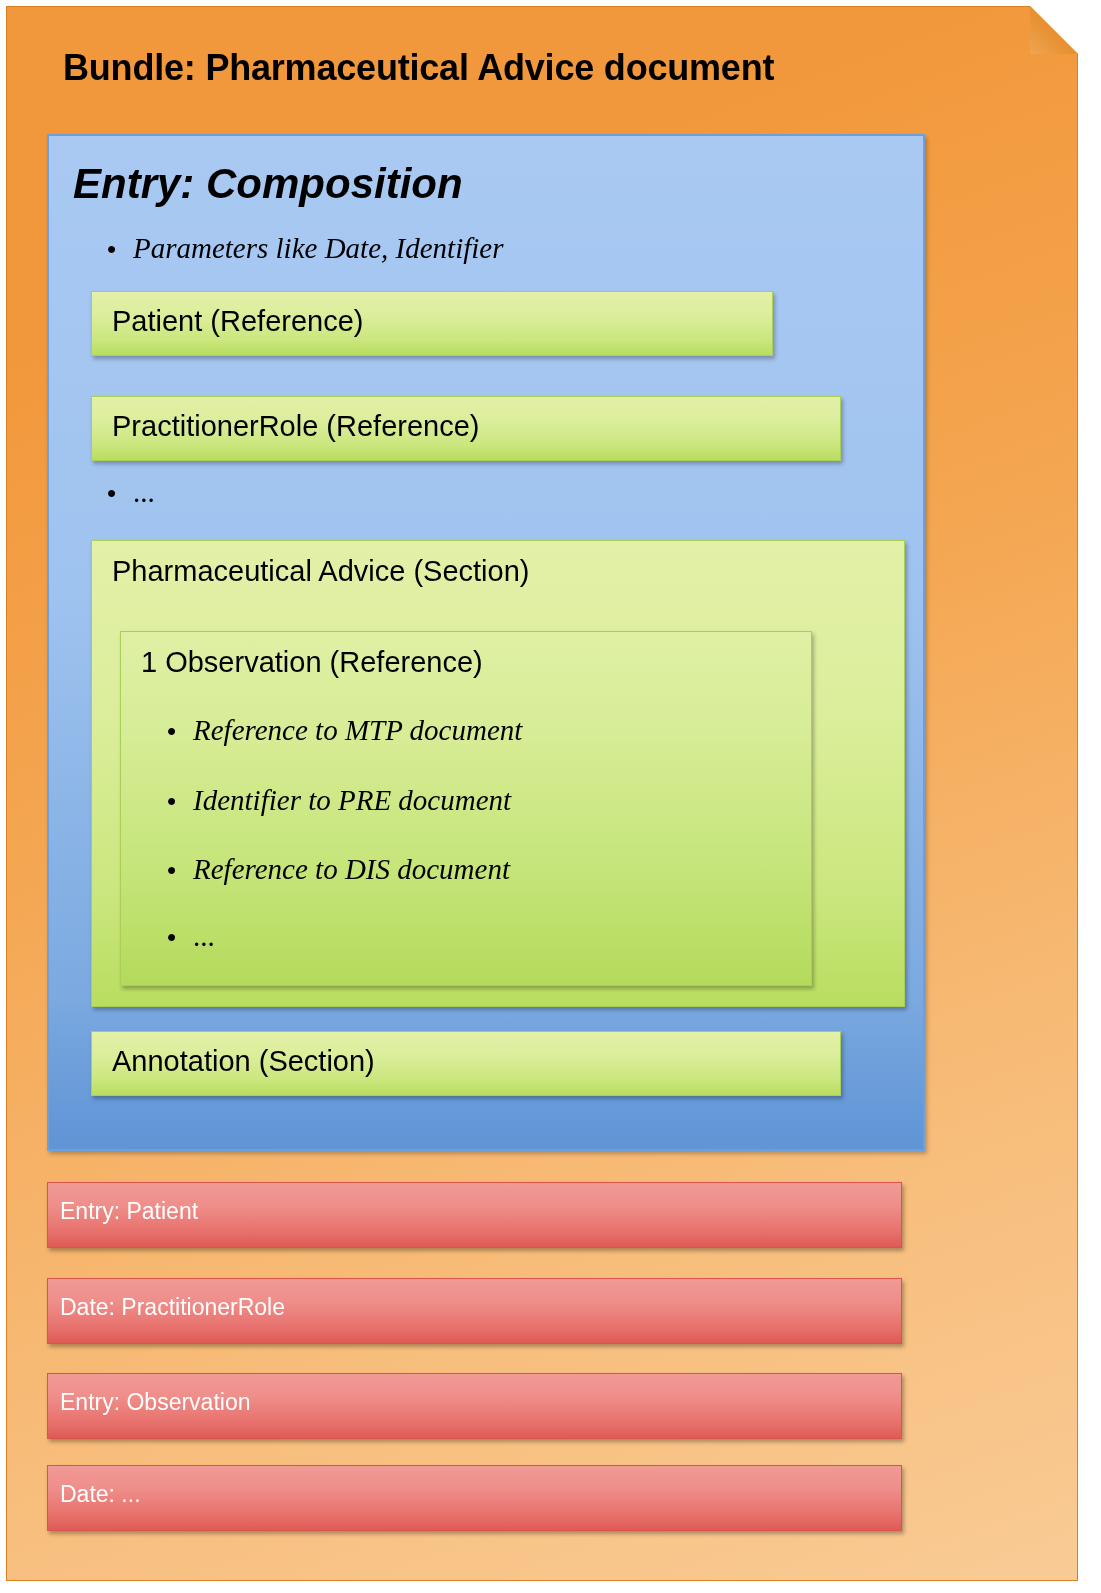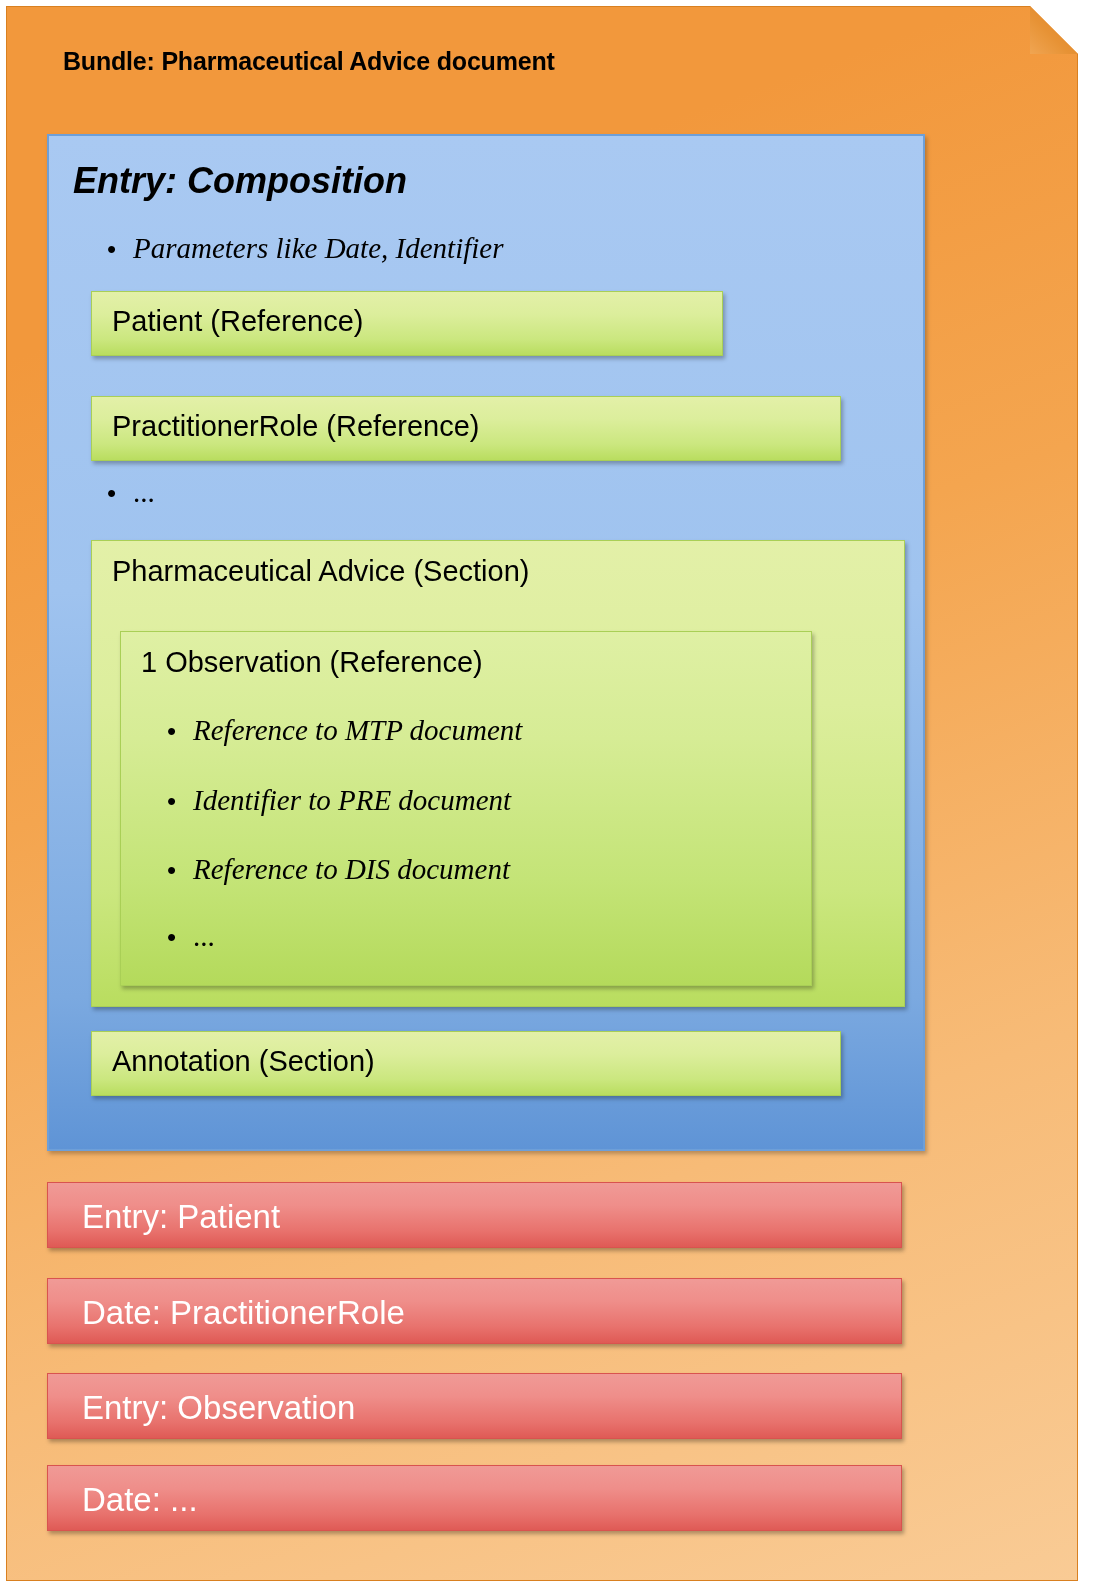--- a/index.html
+++ b/index.html
@@ -43,21 +43,21 @@
     top: -1px;
     width: 48px;
     height: 48px;
     background: linear-gradient(225deg, #d98020 0%, #e79336 60%, #f0a552 100%);
     clip-path: polygon(0 0, 100% 100%, 0 100%);
   }
   .bundle-title {
     position: absolute;
     left: 56px;
     top: 40px;
-    font-size: 25px;
+    font-size: 36px;
     font-weight: bold;
     color: #000000;
     letter-spacing: -0.2px;
   }
 
   
   .composition {
     position: absolute;
     left: 40px;
     top: 127px;
@@ -65,21 +65,21 @@
     height: 1017px;
     background: linear-gradient(180deg, #a9c9f2 0%, #9fc3ef 45%, #7ba9e0 85%, #5f94d6 100%);
     border: 2px solid #6e9fd8;
     box-shadow: 2px 3px 4px rgba(0,0,0,0.25);
     box-sizing: border-box;
   }
   .composition-title {
     position: absolute;
     left: 24px;
     top: 24px;
-    font-size: 36px;
+    font-size: 42px;
     font-weight: bold;
     font-style: italic;
     color: #000000;
     font-family: "Liberation Sans", sans-serif;
   }
 
   
   .bullet-row {
     position: absolute;
     display: flex;
@@ -135,23 +135,23 @@
     left: 40px;
     width: 855px;
     height: 66px;
     background: linear-gradient(180deg, #f09a96 0%, #ef8e8a 35%, #e8726d 75%, #df5a55 100%);
     border: 1px solid #d9534f;
     box-shadow: 2px 3px 4px rgba(0,0,0,0.3);
     box-sizing: border-box;
   }
   .red-label {
     position: absolute;
-    left: 34px;
+    left: 12px;
     top: 15px;
-    font-size: 33px;
+    font-size: 23px;
     color: #ffffff;
   }
 </style>
 </head>
 <body>
 
 <div id="canvas">
 
   <div class="bundle">
     <div class="fold-cut"></div>
@@ -160,21 +160,21 @@
     <div class="bundle-title">Bundle: Pharmaceutical Advice document</div>
 
     <div class="composition">
       <div class="composition-title">Entry: Composition</div>
 
       <div class="bullet-row" style="left:58px; top:96px;">
         <span class="bullet-dot">•</span>
         <span class="bullet-text">Parameters like Date, Identifier</span>
       </div>
 
-      <div class="green-box" style="left:42px; top:155px; width:632px; height:65px;">
+      <div class="green-box" style="left:42px; top:155px; width:682px; height:65px;">
         <span class="green-label">Patient (Reference)</span>
       </div>
 
       <div class="green-box" style="left:42px; top:260px; width:750px; height:65px;">
         <span class="green-label">PractitionerRole (Reference)</span>
       </div>
 
       <div class="bullet-row" style="left:58px; top:340px;">
         <span class="bullet-dot">•</span>
         <span class="bullet-ellipsis">...</span>

